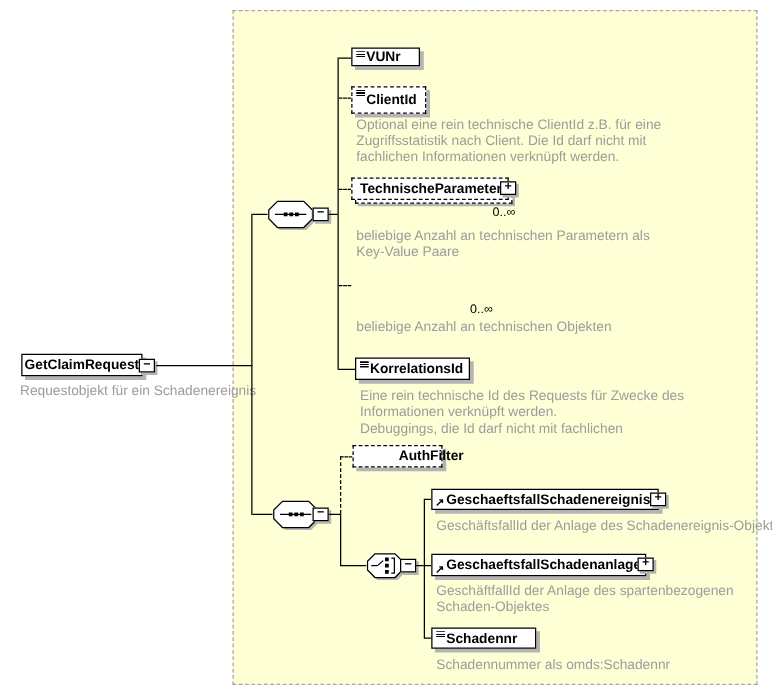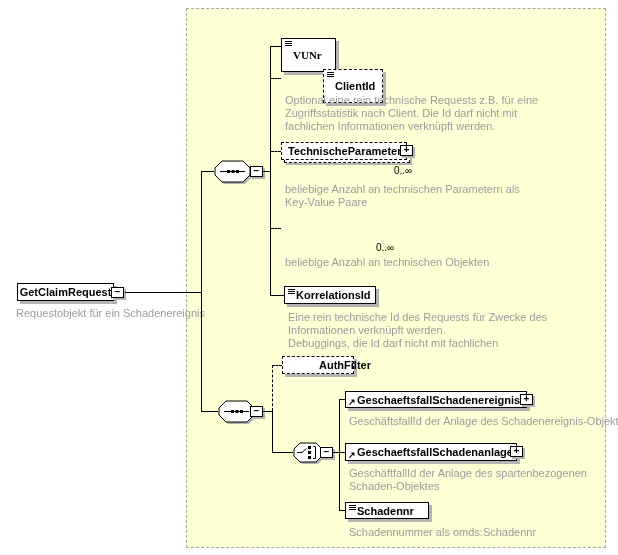--- a/index.html
+++ b/index.html
@@ -67,32 +67,32 @@
       <rect x="13" y="10" width="3" height="3" fill="#000"></rect>
       <rect x="17.5" y="10" width="3" height="3" fill="#000"></rect>
       <rect x="22" y="10" width="3" height="3" fill="#000"></rect>
     </svg>
   </div>
   <div class="expander" style="left:250px;top:166px;"><span>−</span></div>
   <div class="hline" style="left:263px;top:171px;width:7px;"></div>
   <div class="vline" style="left:270px;top:46px;height:250px;"></div>
 
   <div class="hline" style="left:271px;top:46px;width:10px;"></div>
-  <div class="box" style="left:281px;top:38px;width:55px;height:34px;font-family:Liberation Serif, serif;">
+  <div class="box" style="left:281px;top:38px;width:55px;height:15px;">
     <span class="icon-lines"></span>
     <span class="label">VUNr</span>
   </div>
 
   <div class="hline dash" style="left:271px;top:78px;width:10px;"></div>
-  <div class="box optional" style="left:281px;top:69px;width:60px;height:34px;margin-left:42px;">
+  <div class="box optional" style="left:281px;top:69px;width:60px;height:22px;">
     <span class="icon-lines"></span>
     <span class="label">ClientId</span>
   </div>
   <div class="ann" style="left:285px;top:94px;">
-    <div>Optional eine rein technische Requests z.B. für eine</div>
+    <div>Optional eine rein technische ClientId z.B. für eine</div>
     <div>Zugriffsstatistik nach Client. Die Id darf nicht mit</div>
     <div>fachlichen Informationen verknüpft werden.</div>
   </div>
 
   <div class="hline dash" style="left:271px;top:151px;width:10px;"></div>
   <div class="multi" style="left:281px;top:142px;width:126px;height:18px;">
     <div class="ghost"></div>
     <div class="box optional noshadow" style="position:absolute;">
       <span class="label" style="padding-left:6px;">TechnischeParameter</span>
     </div>

